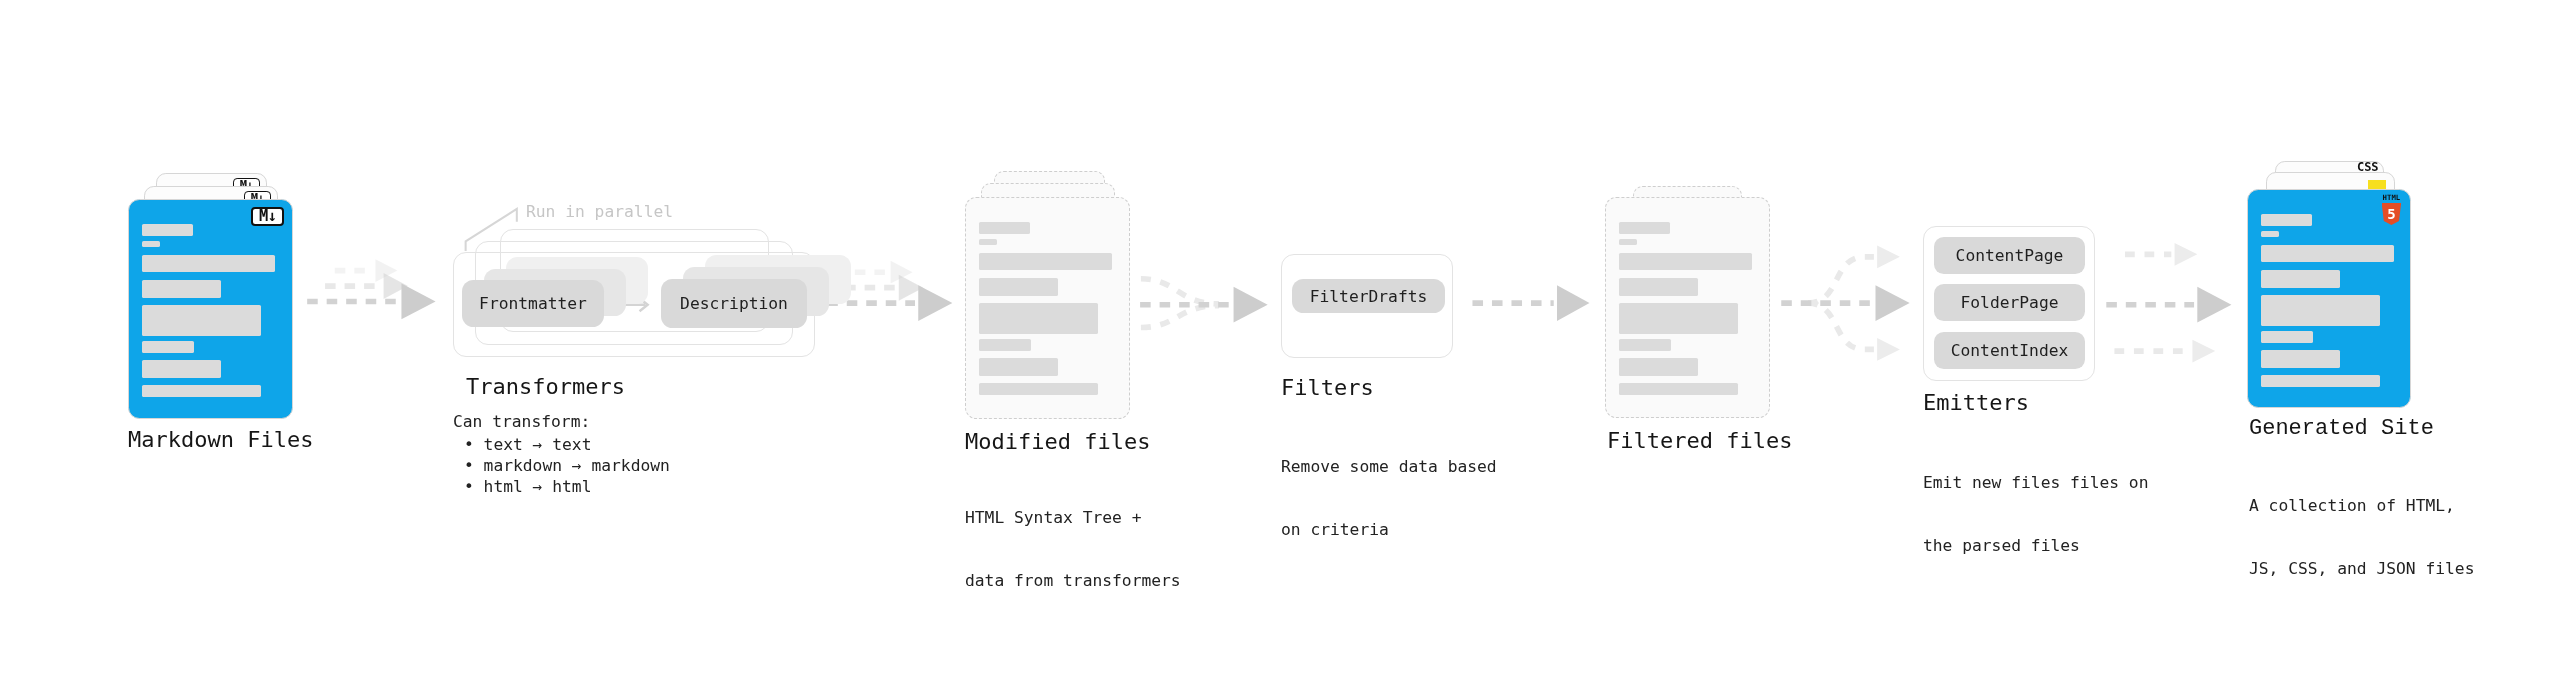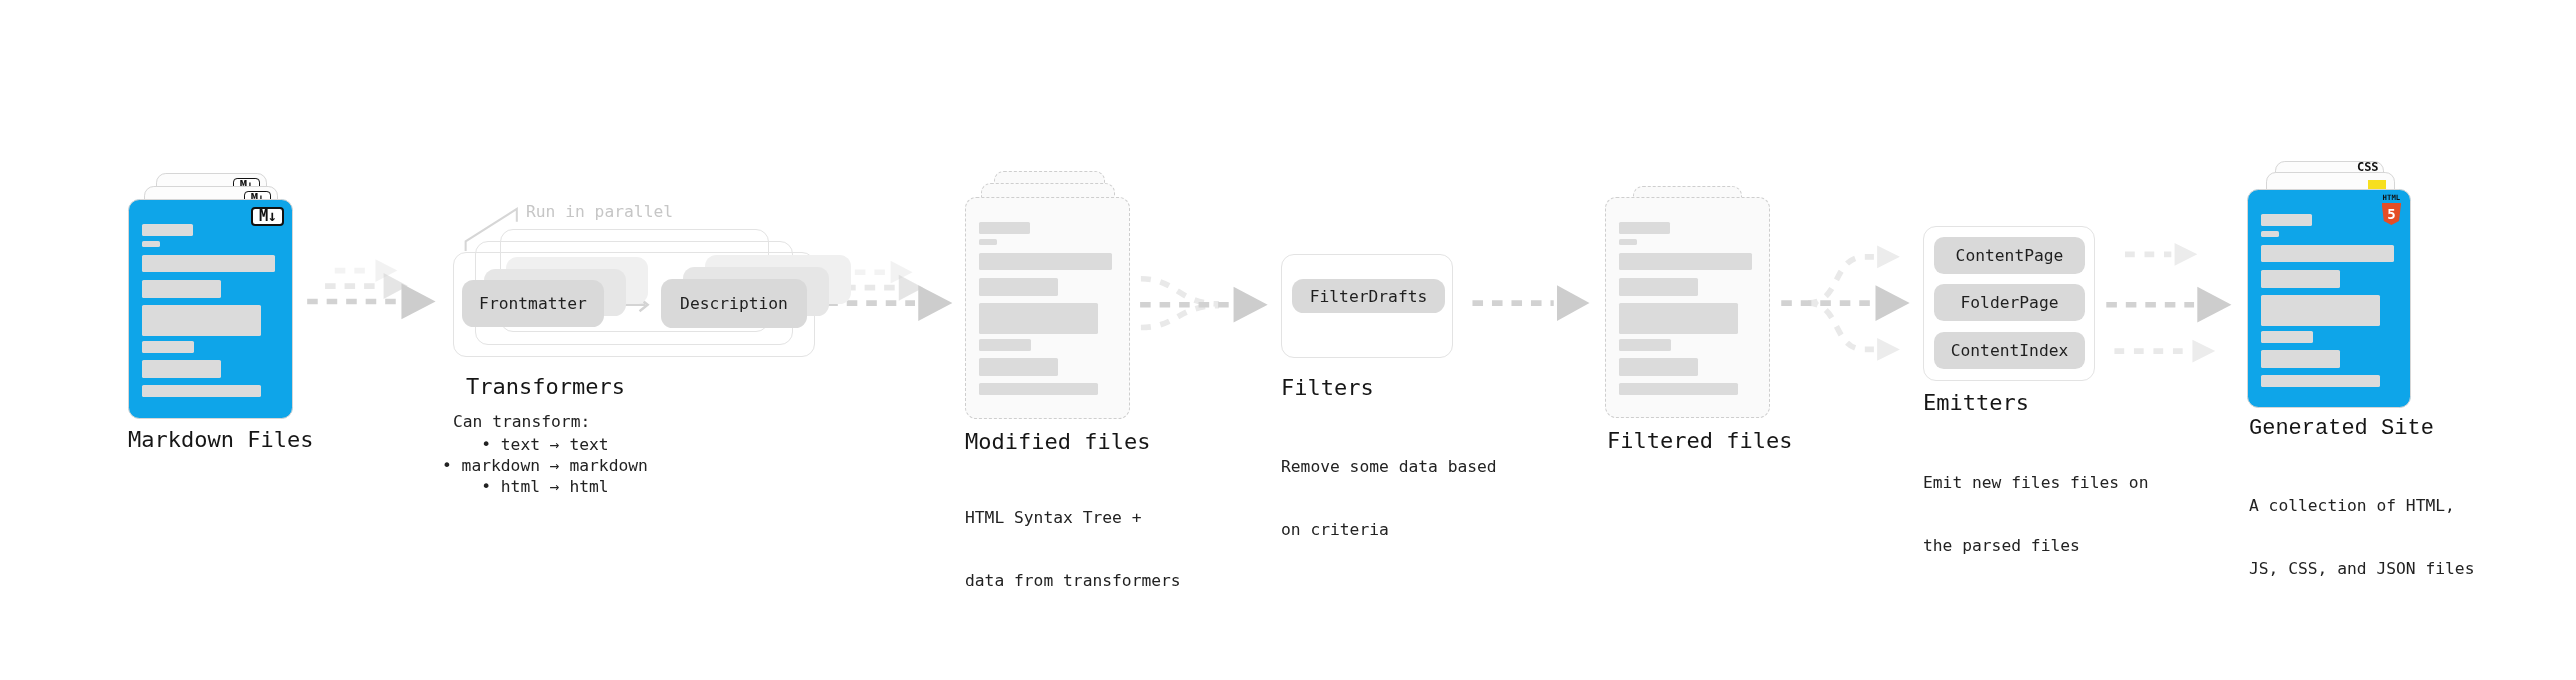--- a/index.html
+++ b/index.html
@@ -169,21 +169,21 @@
     <div class="obox" style="left:475px;top:241px;width:316px;height:102px;"></div>
     <div class="obox" style="left:453px;top:252px;width:360px;height:103px;"></div>
     <div class="node ghost2" style="left:506px;top:257px;width:142px;height:47px;"></div>
     <div class="node ghost2" style="left:705px;top:255px;width:146px;height:49px;"></div>
     <div class="node ghost1" style="left:484px;top:269px;width:142px;height:47px;"></div>
     <div class="node ghost1" style="left:683px;top:267px;width:146px;height:49px;"></div>
     <div class="node" style="left:462px;top:280px;width:142px;height:47px;">Frontmatter</div>
     <div class="node" style="left:661px;top:279px;width:146px;height:49px;">Description</div>
     <div class="label" style="left:466px;top:374px;">Transformers</div>
     <div class="desc" style="left:453px;top:411px;">Can transform:</div>
-    <ul class="bullets" style="left:442px;top:434px;text-align:center;">
+    <ul class="bullets" style="left:464px;top:434px;">
       <li>text → text</li>
       <li>markdown → markdown</li>
       <li>html → html</li>
     </ul>
   </div>
 
   <div>
     <div class="sheet dashed" style="left:994px;top:171px;width:109px;height:42px;"></div>
     <div class="sheet dashed" style="left:981px;top:183px;width:132px;height:42px;"></div>
     <div class="doc dashed" style="left:965px;top:197px;width:163px;height:220px;">

